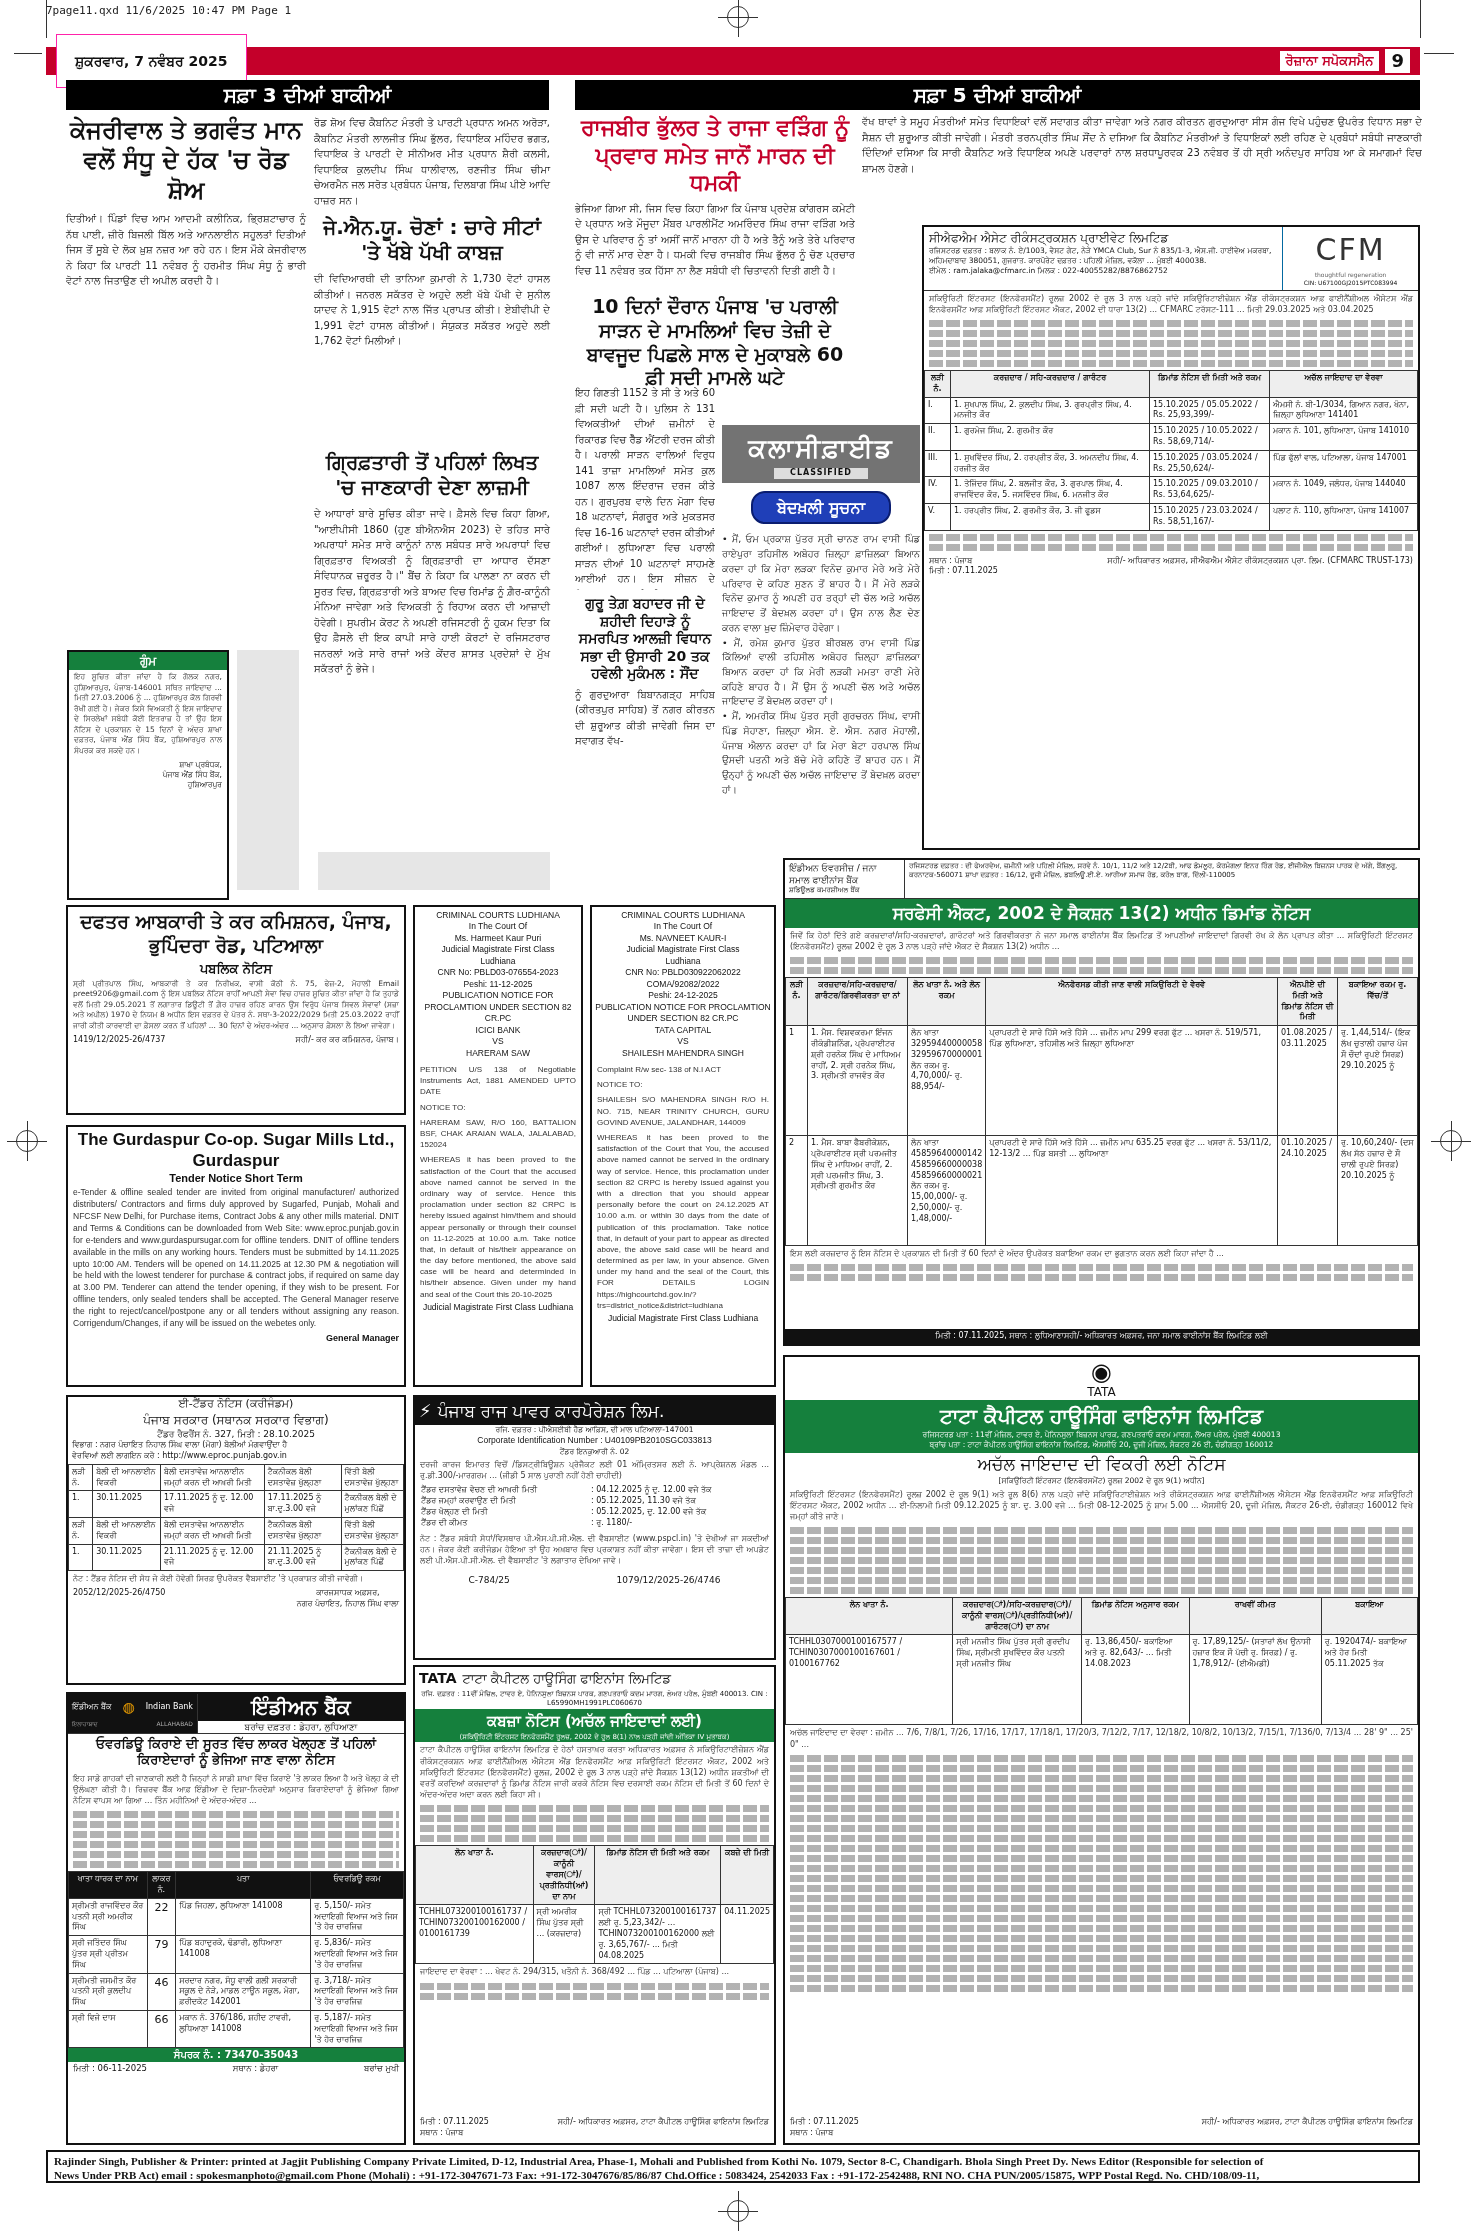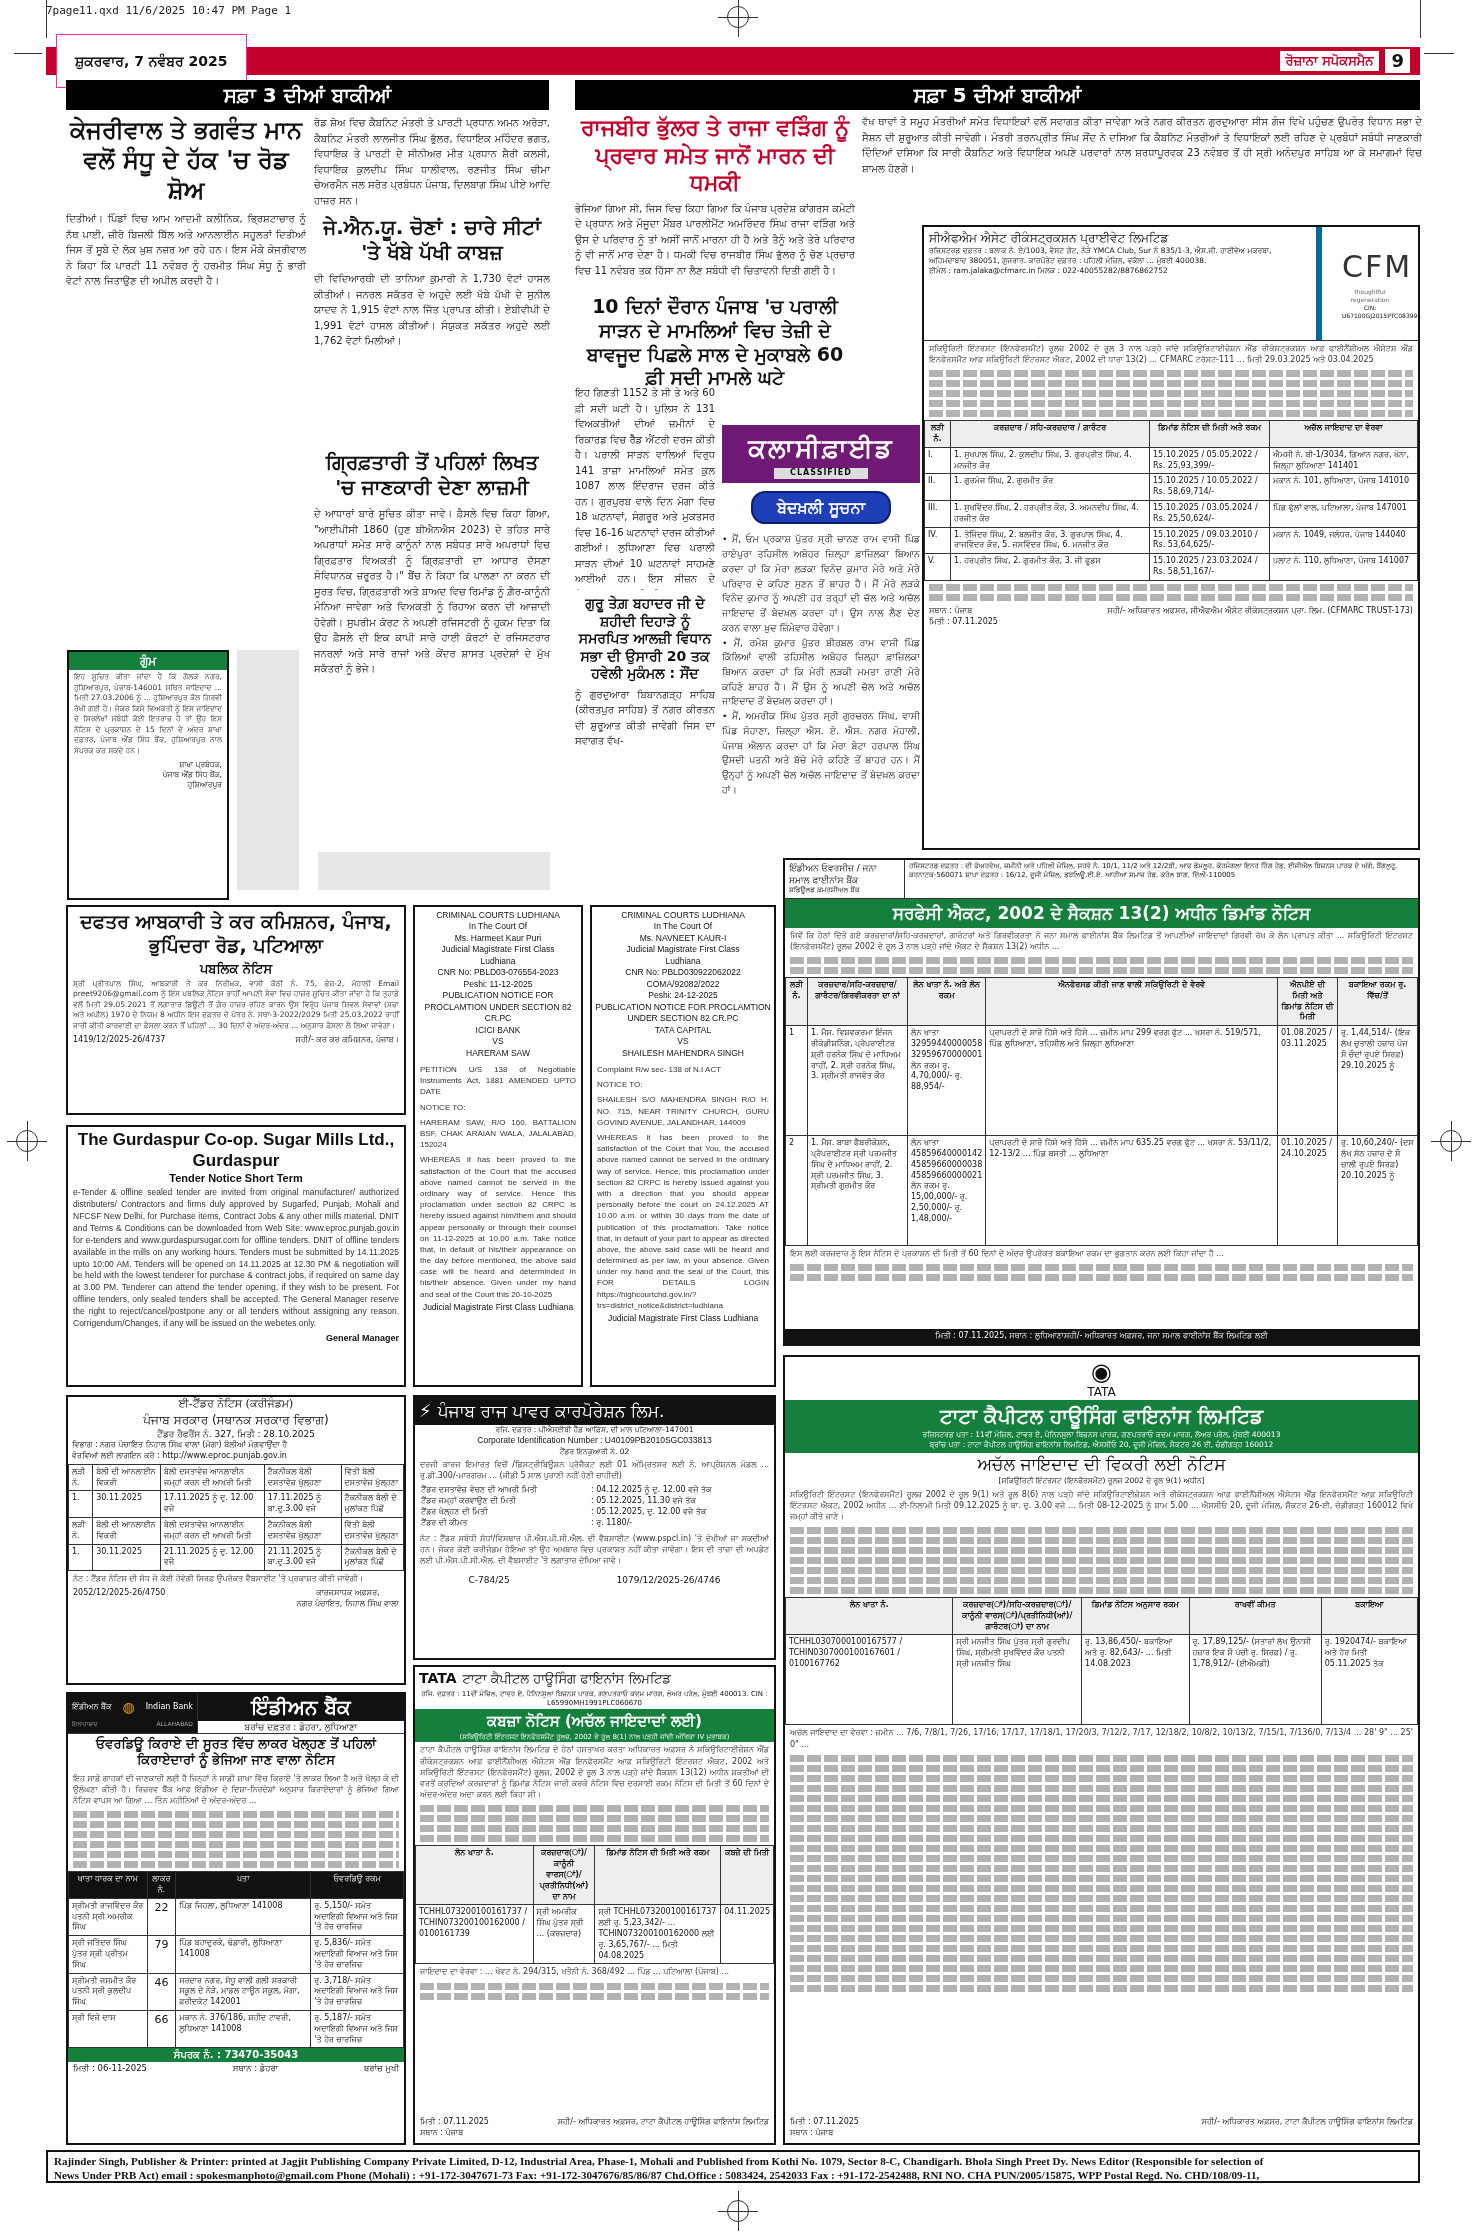--- a/index.html
+++ b/index.html
@@ -89,40 +89,40 @@
   <div class="headline" style="font-size:19px">10 ਦਿਨਾਂ ਦੌਰਾਨ ਪੰਜਾਬ 'ਚ ਪਰਾਲੀ ਸਾੜਨ ਦੇ ਮਾਮਲਿਆਂ ਵਿਚ ਤੇਜ਼ੀ ਦੇ ਬਾਵਜੂਦ ਪਿਛਲੇ ਸਾਲ ਦੇ ਮੁਕਾਬਲੇ 60 ਫ਼ੀ ਸਦੀ ਮਾਮਲੇ ਘਟੇ</div>
 </div>
 <div class="col" style="left:575px;top:385px;width:140px;height:205px;overflow:hidden">ਇਹ ਗਿਣਤੀ 1152 ਤੇ ਸੀ ਤੇ ਅਤੇ 60 ਫ਼ੀ ਸਦੀ ਘਟੀ ਹੈ। ਪੁਲਿਸ ਨੇ 131 ਵਿਅਕਤੀਆਂ ਦੀਆਂ ਜ਼ਮੀਨਾਂ ਦੇ ਰਿਕਾਰਡ ਵਿਚ ਰੈੱਡ ਐਂਟਰੀ ਦਰਜ ਕੀਤੀ ਹੈ। ਪਰਾਲੀ ਸਾੜਨ ਵਾਲਿਆਂ ਵਿਰੁਧ 141 ਤਾਜ਼ਾ ਮਾਮਲਿਆਂ ਸਮੇਤ ਕੁਲ 1087 ਲਾਲ ਇੰਦਰਾਜ ਦਰਜ ਕੀਤੇ ਹਨ। ਗੁਰਪੁਰਬ ਵਾਲੇ ਦਿਨ ਮੋਗਾ ਵਿਚ 18 ਘਟਨਾਵਾਂ, ਸੰਗਰੂਰ ਅਤੇ ਮੁਕਤਸਰ ਵਿਚ 16-16 ਘਟਨਾਵਾਂ ਦਰਜ ਕੀਤੀਆਂ ਗਈਆਂ। ਲੁਧਿਆਣਾ ਵਿਚ ਪਰਾਲੀ ਸਾੜਨ ਦੀਆਂ 10 ਘਟਨਾਵਾਂ ਸਾਹਮਣੇ ਆਈਆਂ ਹਨ। ਇਸ ਸੀਜ਼ਨ ਦੇ ਜ਼ਿਆਦਾਤਰ ਮਾਮਲੇ ਸੰਗਰੂਰ (526), ਤਰਨਤਾਰਨ (509), ਫ਼ਿਰੋਜ਼ਪੁਰ (297), ਅੰਮ੍ਰਿਤਸਰ (254), ਬਠਿੰਡਾ (201) ਅਤੇ ਪਟਿਆਲਾ (168) ਵਿਚ ਦਰਜ ਕੀਤੇ ਗਏ ਹਨ।</div>
 <div style="position:absolute;left:575px;top:595px;width:140px">
   <div class="headline" style="font-size:14px">ਗੁਰੂ ਤੇਗ਼ ਬਹਾਦਰ ਜੀ ਦੇ ਸ਼ਹੀਦੀ ਦਿਹਾੜੇ ਨੂੰ ਸਮਰਪਿਤ ਆਲਜ਼ੀ ਵਿਧਾਨ ਸਭਾ ਦੀ ਉਸਾਰੀ 20 ਤਕ ਹਵੇਲੀ ਮੁਕੰਮਲ : ਸੌਂਦ</div>
   <div class="col" style="position:static;margin-top:4px;height:70px;overflow:hidden">ਨੂੰ ਗੁਰਦੁਆਰਾ ਬਿਬਾਨਗੜ੍ਹ ਸਾਹਿਬ (ਕੀਰਤਪੁਰ ਸਾਹਿਬ) ਤੋਂ ਨਗਰ ਕੀਰਤਨ ਦੀ ਸ਼ੁਰੂਆਤ ਕੀਤੀ ਜਾਵੇਗੀ ਜਿਸ ਦਾ ਸਵਾਗਤ ਵੱਖ-</div>
 </div>
 <div class="col" style="left:862px;top:114px;width:560px;height:105px;overflow:hidden">ਵੱਖ ਥਾਵਾਂ ਤੇ ਸਮੂਹ ਮੰਤਰੀਆਂ ਸਮੇਤ ਵਿਧਾਇਕਾਂ ਵਲੋਂ ਸਵਾਗਤ ਕੀਤਾ ਜਾਵੇਗਾ ਅਤੇ ਨਗਰ ਕੀਰਤਨ ਗੁਰਦੁਆਰਾ ਸੀਸ ਗੰਜ ਵਿਖੇ ਪਹੁੰਚਣ ਉਪਰੰਤ ਵਿਧਾਨ ਸਭਾ ਦੇ ਸੈਸ਼ਨ ਦੀ ਸ਼ੁਰੂਆਤ ਕੀਤੀ ਜਾਵੇਗੀ। ਮੰਤਰੀ ਤਰਨਪ੍ਰੀਤ ਸਿੰਘ ਸੌਂਦ ਨੇ ਦਸਿਆ ਕਿ ਕੈਬਨਿਟ ਮੰਤਰੀਆਂ ਤੇ ਵਿਧਾਇਕਾਂ ਲਈ ਰਹਿਣ ਦੇ ਪ੍ਰਬੰਧਾਂ ਸਬੰਧੀ ਜਾਣਕਾਰੀ ਦਿੰਦਿਆਂ ਦਸਿਆ ਕਿ ਸਾਰੀ ਕੈਬਨਿਟ ਅਤੇ ਵਿਧਾਇਕ ਅਪਣੇ ਪਰਵਾਰਾਂ ਨਾਲ ਸ਼ਰਧਾਪੂਰਵਕ 23 ਨਵੰਬਰ ਤੋਂ ਹੀ ਸ੍ਰੀ ਅਨੰਦਪੁਰ ਸਾਹਿਬ ਆ ਕੇ ਸਮਾਗਮਾਂ ਵਿਚ ਸ਼ਾਮਲ ਹੋਣਗੇ।</div>
 
 <div style="position:absolute;left:722px;top:425px;width:198px;height:395px">
-  <div style="background:#701a75;color:#fff;text-align:center;padding:6px 0 2px;font-weight:bold;font-size:26px;letter-spacing:2px">
+  <div style="background:#737373;color:#fff;text-align:center;padding:6px 0 2px;font-weight:bold;font-size:26px;letter-spacing:2px">
     <div>ਕਲਾਸੀਫ਼ਾਈਡ</div>
     <div style="background:#ddd;color:#111;font-size:8px;letter-spacing:1px;margin:2px 52px">CLASSIFIED</div>
   </div>
   <div class="center" style="margin:8px 0">
     <span class="pill">ਬੇਦਖ਼ਲੀ ਸੂਚਨਾ</span>
   </div>
   <div class="col" style="position:static;font-size:9.5px">• ਮੈਂ, ਓਮ ਪ੍ਰਕਾਸ਼ ਪੁੱਤਰ ਸ੍ਰੀ ਚਾਨਣ ਰਾਮ ਵਾਸੀ ਪਿੰਡ ਰਾਏਪੁਰਾ ਤਹਿਸੀਲ ਅਬੋਹਰ ਜ਼ਿਲ੍ਹਾ ਫ਼ਾਜ਼ਿਲਕਾ ਬਿਆਨ ਕਰਦਾ ਹਾਂ ਕਿ ਮੇਰਾ ਲੜਕਾ ਵਿਨੋਦ ਕੁਮਾਰ ਮੇਰੇ ਅਤੇ ਮੇਰੇ ਪਰਿਵਾਰ ਦੇ ਕਹਿਣ ਸੁਣਨ ਤੋਂ ਬਾਹਰ ਹੈ। ਮੈਂ ਮੇਰੇ ਲੜਕੇ ਵਿਨੋਦ ਕੁਮਾਰ ਨੂੰ ਅਪਣੀ ਹਰ ਤਰ੍ਹਾਂ ਦੀ ਚੱਲ ਅਤੇ ਅਚੱਲ ਜਾਇਦਾਦ ਤੋਂ ਬੇਦਖ਼ਲ ਕਰਦਾ ਹਾਂ। ਉਸ ਨਾਲ ਲੈਣ ਦੇਣ ਕਰਨ ਵਾਲਾ ਖ਼ੁਦ ਜ਼ਿੰਮੇਵਾਰ ਹੋਵੇਗਾ।</div>
   <div class="col" style="position:static;font-size:9.5px">• ਮੈਂ, ਰਮੇਸ਼ ਕੁਮਾਰ ਪੁੱਤਰ ਬੀਰਬਲ ਰਾਮ ਵਾਸੀ ਪਿੰਡ ਕਿੱਲਿਆਂ ਵਾਲੀ ਤਹਿਸੀਲ ਅਬੋਹਰ ਜ਼ਿਲ੍ਹਾ ਫ਼ਾਜ਼ਿਲਕਾ ਬਿਆਨ ਕਰਦਾ ਹਾਂ ਕਿ ਮੇਰੀ ਲੜਕੀ ਮਮਤਾ ਰਾਣੀ ਮੇਰੇ ਕਹਿਣੇ ਬਾਹਰ ਹੈ। ਮੈਂ ਉਸ ਨੂੰ ਅਪਣੀ ਚੱਲ ਅਤੇ ਅਚੱਲ ਜਾਇਦਾਦ ਤੋਂ ਬੇਦਖ਼ਲ ਕਰਦਾ ਹਾਂ।</div>
   <div class="col" style="position:static;font-size:9.5px">• ਮੈਂ, ਅਮਰੀਕ ਸਿੰਘ ਪੁੱਤਰ ਸ੍ਰੀ ਗੁਰਚਰਨ ਸਿੰਘ, ਵਾਸੀ ਪਿੰਡ ਸੋਹਾਣਾ, ਜ਼ਿਲ੍ਹਾ ਐਸ. ਏ. ਐਸ. ਨਗਰ ਮੋਹਾਲੀ, ਪੰਜਾਬ ਐਲਾਨ ਕਰਦਾ ਹਾਂ ਕਿ ਮੇਰਾ ਬੇਟਾ ਹਰਪਾਲ ਸਿੰਘ ਉਸਦੀ ਪਤਨੀ ਅਤੇ ਬੱਚੇ ਮੇਰੇ ਕਹਿਣੇ ਤੋਂ ਬਾਹਰ ਹਨ। ਮੈਂ ਉਨ੍ਹਾਂ ਨੂੰ ਅਪਣੀ ਚੱਲ ਅਚੱਲ ਜਾਇਦਾਦ ਤੋਂ ਬੇਦਖ਼ਲ ਕਰਦਾ ਹਾਂ।</div>
 </div>
 
 <div class="box" style="left:922px;top:225px;width:498px;height:625px">
   <div style="display:flex;border-bottom:1px solid #333">
     <div style="flex:1;padding:3px 5px">
       <div class="bold" style="font-size:12px">ਸੀਐਫਐਮ ਐਸੇਟ ਰੀਕੰਸਟ੍ਰਕਸ਼ਨ ਪ੍ਰਾਈਵੇਟ ਲਿਮਟਿਡ</div>
       <div style="font-size:7.5px">ਰਜਿਸਟਰਡ ਦਫ਼ਤਰ : ਬਲਾਕ ਨੰ. ਏ/1003, ਵੈਸਟ ਗੇਟ, ਨੇੜੇ YMCA Club, Sur ਨੰ 835/1-3, ਐਸ.ਜੀ. ਹਾਈਵੇਅ ਮਕਰਬਾ, ਅਹਿਮਦਾਬਾਦ 380051, ਗੁਜਰਾਤ. ਕਾਰਪੋਰੇਟ ਦਫ਼ਤਰ : ਪਹਿਲੀ ਮੰਜ਼ਿਲ, ਵਕੋਲਾ ... ਮੁੰਬਈ 400038.</div>
       <div style="font-size:7.5px">ਈਮੇਲ : ram.jalaka@cfmarc.in ਮਿਲਕ : 022-40055282/8876862752</div>
     </div>
-    <div style="width:102px;border-left:6px solid #0369a1;padding:20px;text-align:center">
+    <div style="width:136px;border-left:1px solid #0369a1;padding:3px;text-align:center">
       <div style="font-size:30px;letter-spacing:2px;color:#333">CFM</div>
       <div style="font-size:6px;color:#666">thoughtful regeneration</div>
       <div style="font-size:6px">CIN: U67100GJ2015PTC083994</div>
     </div>
   </div>
   <div class="para">ਸਕਿਉਰਿਟੀ ਇੰਟਰਸਟ (ਇਨਫੋਰਸਮੈਂਟ) ਰੂਲਜ਼ 2002 ਦੇ ਰੂਲ 3 ਨਾਲ ਪੜ੍ਹੇ ਜਾਂਦੇ ਸਕਿਉਰਿਟਾਈਜ਼ੇਸ਼ਨ ਐਂਡ ਰੀਕੰਸਟ੍ਰਕਸ਼ਨ ਆਫ਼ ਫਾਈਨੈਂਸ਼ੀਅਲ ਐਸੇਟਸ ਐਂਡ ਇਨਫੋਰਸਮੈਂਟ ਆਫ਼ ਸਕਿਉਰਿਟੀ ਇੰਟਰਸਟ ਐਕਟ, 2002 ਦੀ ਧਾਰਾ 13(2) ... CFMARC ਟਰੱਸਟ-111 ... ਮਿਤੀ 29.03.2025 ਅਤੇ 03.04.2025</div>
   <span class="filler"></span>
     <span class="filler"></span>
     <span class="filler"></span>
     <span class="filler"></span>

